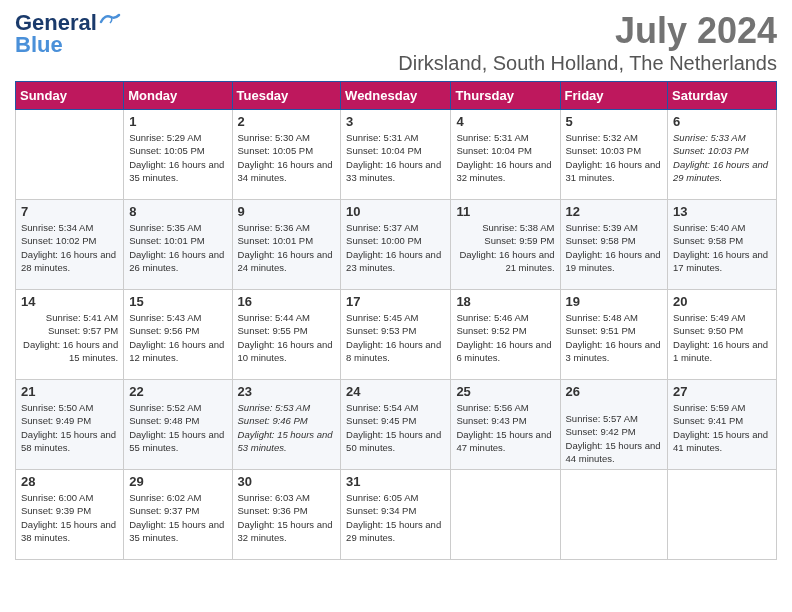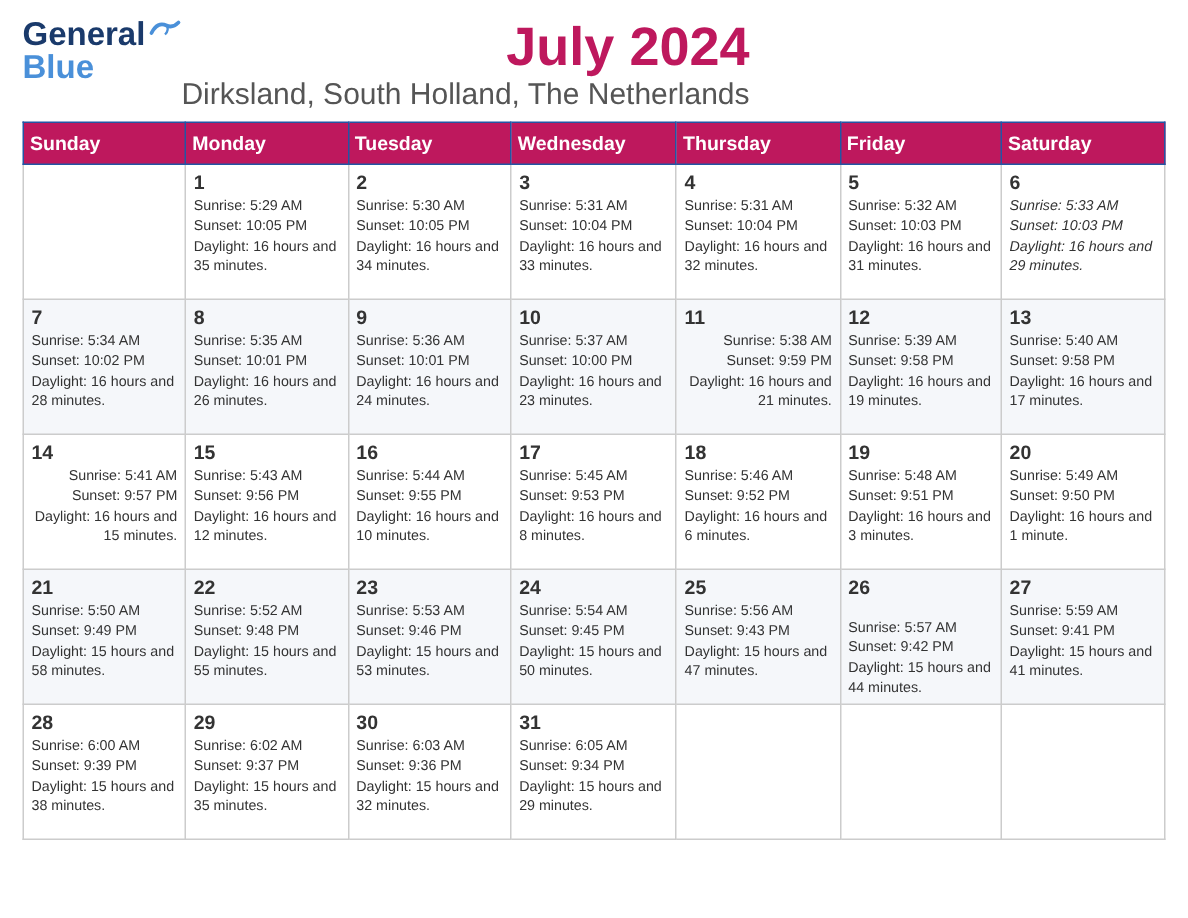--- a/index.html
+++ b/index.html
@@ -5,36 +5,36 @@
     * { box-sizing: border-box; margin: 0; padding: 0; }
     body {
       font-family: Arial, sans-serif;
       background: #fff;
       width: 792px;
       min-height: 612px;
       padding: 10px 15px;
     }
     .header-area {
       display: flex;
-      justify-content: flex-start;
+      justify-content: space-between;
       align-items: flex-start;
       margin-bottom: 4px;
     }
     .logo {
       display: flex;
       flex-direction: column;
       align-items: flex-start;
     }
     .title-area {
       text-align: right;
     }
     .month-title {
       font-size: 36px;
       font-weight: bold;
-      color: #be185d;
+      color: #737373;
     }
     .location-title {
       font-size: 20px;
       color: #555;
     }
     table {
       width: 100%;
       border-collapse: collapse;
       margin-top: 6px;
     }
@@ -246,21 +246,21 @@
 Daylight: 15 hours and 58 minutes.</div>
         </td>
         <td>
           <span class="day-num">22</span>
           <div class="day-info" style="white-space: pre-line;">Sunrise: 5:52 AM
 Sunset: 9:48 PM
 Daylight: 15 hours and 55 minutes.</div>
         </td>
         <td>
           <span class="day-num">23</span>
-          <div class="day-info" style="white-space: pre-line;">Sunrise: 5:53 AM
+          <div class="day-info" style="white-space: pre-line; font-style: italic;">Sunrise: 5:53 AM
 Sunset: 9:46 PM
 Daylight: 15 hours and 53 minutes.</div>
         </td>
         <td>
           <span class="day-num">24</span>
           <div class="day-info" style="white-space: pre-line;">Sunrise: 5:54 AM
 Sunset: 9:45 PM
 Daylight: 15 hours and 50 minutes.</div>
         </td>
         <td>

